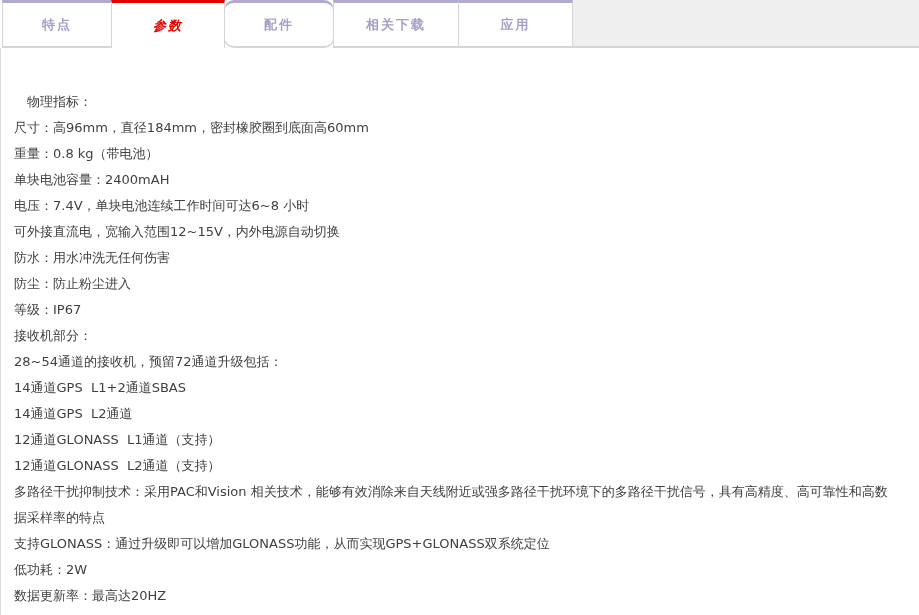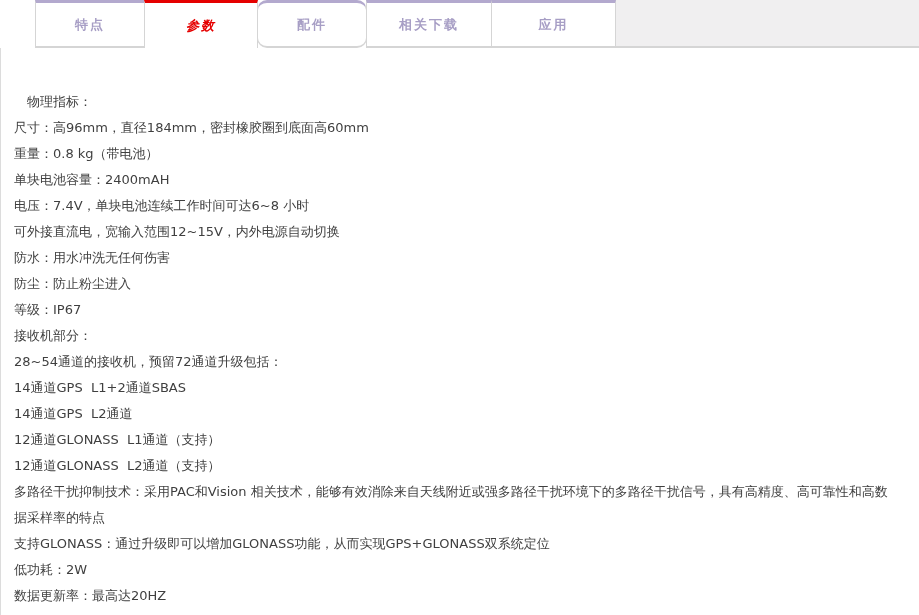--- a/index.html
+++ b/index.html
@@ -7,32 +7,32 @@
     --inactive-accent:#b3a9ce;
     --tab-text:#a79ec5;
     --active-tab-text:#e50000;
     --border:#d5d5d5;
     --filler-bg:#f0eff0;
     --body-text:#3f3f3f;
   }
   *{margin:0;padding:0;box-sizing:border-box;}
   html,body{width:919px;height:615px;overflow:hidden;background:#fff;
     font-family:"DejaVu Sans",sans-serif;}
-  .tab-bar{display:flex;align-items:stretch;height:48px;width:919px;padding-left:33px;}
+  .tab-bar{display:flex;align-items:stretch;height:48px;width:919px;}
   .tab{background:#fff;border:1px solid var(--border);
     border-top:3px solid var(--inactive-accent);
     border-bottom:2px solid var(--border);
     display:flex;align-items:center;justify-content:center;
     font-size:13px;font-weight:bold;color:var(--tab-text);
     letter-spacing:2px;cursor:pointer;margin-left:-1px;}
   .tab:nth-child(1){width:110px;margin-left:2px;}
   .tab:nth-child(2){width:114px;}
   .tab:nth-child(3){width:110px;border-radius:10px;}
   .tab:nth-child(4){width:126px;}
-  .tab:nth-child(5){width:125px;}
+  .tab:nth-child(5){width:115px;}
   .tab.active{border-top-color:var(--active-accent);
     border-bottom:none;color:var(--active-tab-text);font-style:italic;}
   .tab-filler{flex:1;background:var(--filler-bg);
     border-bottom:2px solid var(--border);}
   .content{width:919px;height:567px;border-left:1px solid #dcdcdc;
     padding:41px 28px 0 13px;background:#fff;}
   .spec-line{font-size:13px;line-height:26px;color:var(--body-text);
     white-space:pre-wrap;}
 </style>
 </head>

